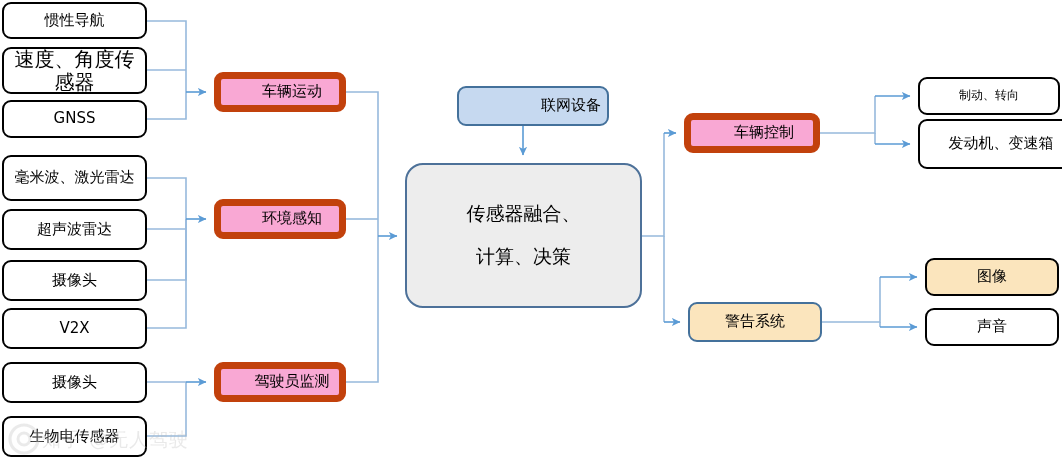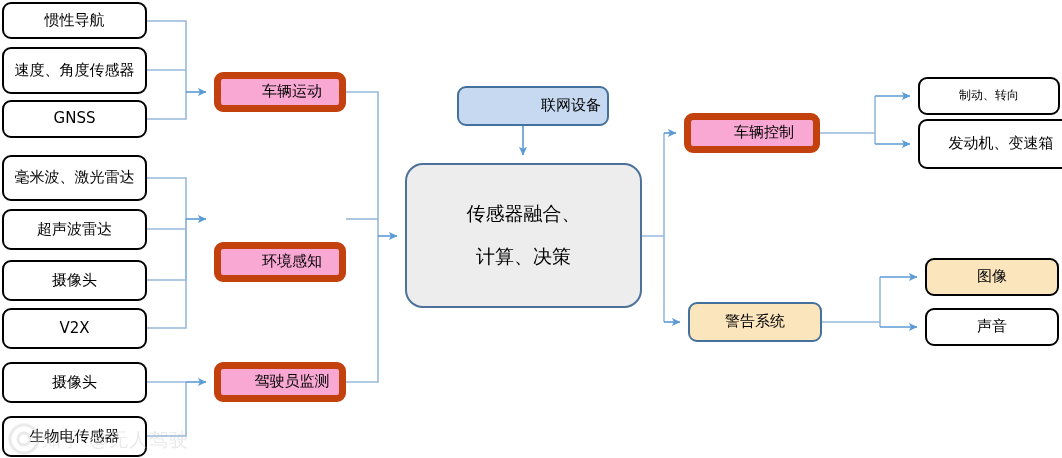--- a/index.html
+++ b/index.html
@@ -67,21 +67,21 @@
 
     <path class="wire" d="M822,322 H880 V277"></path>
     <path class="wire" d="M880,322 V327"></path>
     <path class="wire-dark" d="M880,277 H917" marker-end="url(#ar)"></path>
     <path class="wire-dark" d="M880,327 H917" marker-end="url(#ar)"></path>
   </svg>
 
   <div class="node sty-black" style="left:2px;top:2px;width:145px;height:37px;font-size:15px;">
     <span>惯性导航</span>
   </div>
-  <div class="node sty-black" style="left:2px;top:47px;width:145px;height:47px;font-size:15px;">
+  <div class="node sty-black" style="left:2px;top:47px;width:145px;height:47px;font-size:20px;">
     <span>速度、角度传感器</span>
   </div>
   <div class="node sty-black" style="left:2px;top:100px;width:145px;height:38px;font-size:15px;">
     <span>GNSS</span>
   </div>
 
   <div class="node sty-black" style="left:2px;top:155px;width:145px;height:46px;font-size:15px;">
     <span>毫米波、激光雷达</span>
   </div>
   <div class="node sty-black" style="left:2px;top:209px;width:145px;height:41px;font-size:15px;">
@@ -97,21 +97,21 @@
   <div class="node sty-black" style="left:2px;top:362px;width:145px;height:41px;font-size:15px;">
     <span>摄像头</span>
   </div>
   <div class="node sty-black" style="left:2px;top:416px;width:145px;height:41px;font-size:15px;">
     <span>生物电传感器</span>
   </div>
 
   <div class="node sty-blue" style="left:214px;top:72px;width:132px;height:40px;font-size:15px;">
     <span>车辆运动</span>
   </div>
-  <div class="node sty-blue" style="left:214px;top:199px;width:132px;height:40px;font-size:15px;margin-top:43px;">
+  <div class="node sty-blue" style="left:214px;top:199px;width:132px;height:40px;font-size:15px;">
     <span>环境感知</span>
   </div>
   <div class="node sty-blue" style="left:214px;top:362px;width:132px;height:40px;font-size:15px;">
     <span>驾驶员监测</span>
   </div>
 
   <div class="node sty-bluefill" style="left:457px;top:86px;width:152px;height:40px;font-size:15px;justify-content:flex-end;">
     <span>联网设备</span>
   </div>
 

